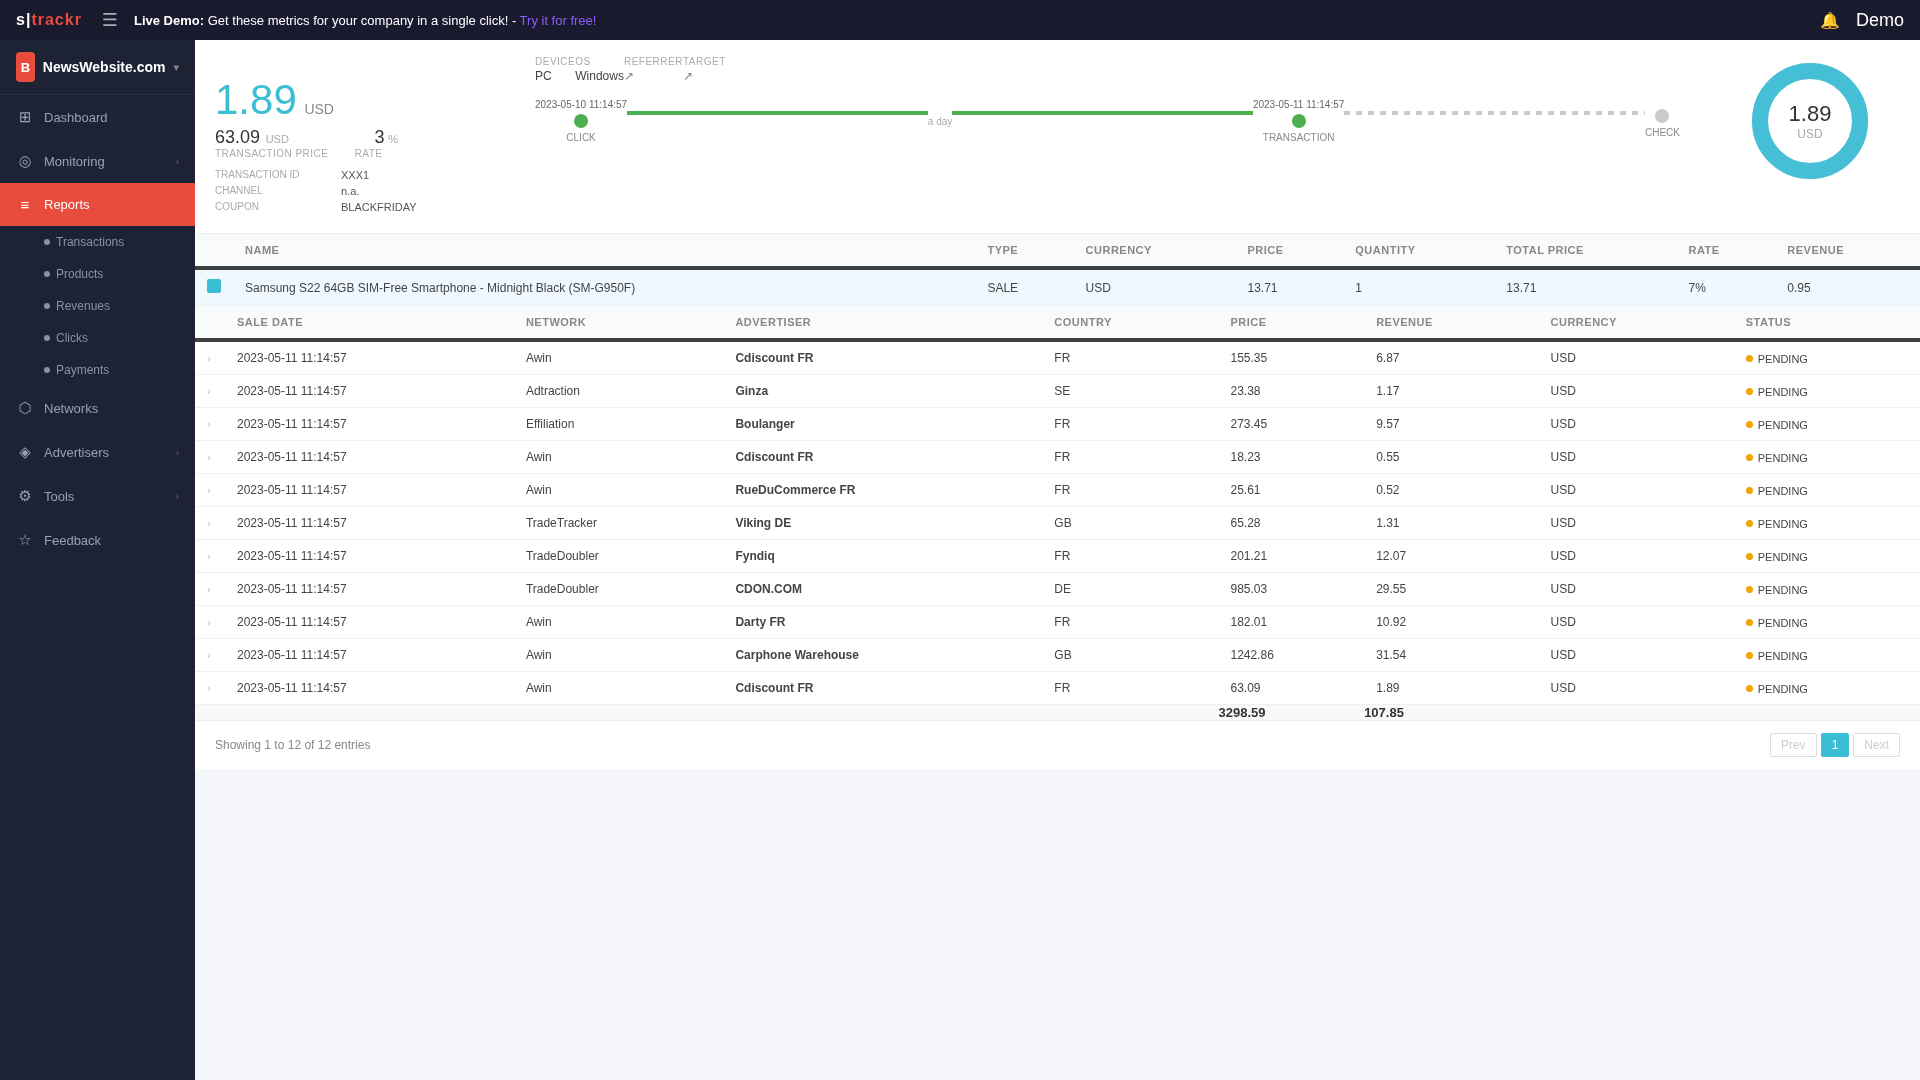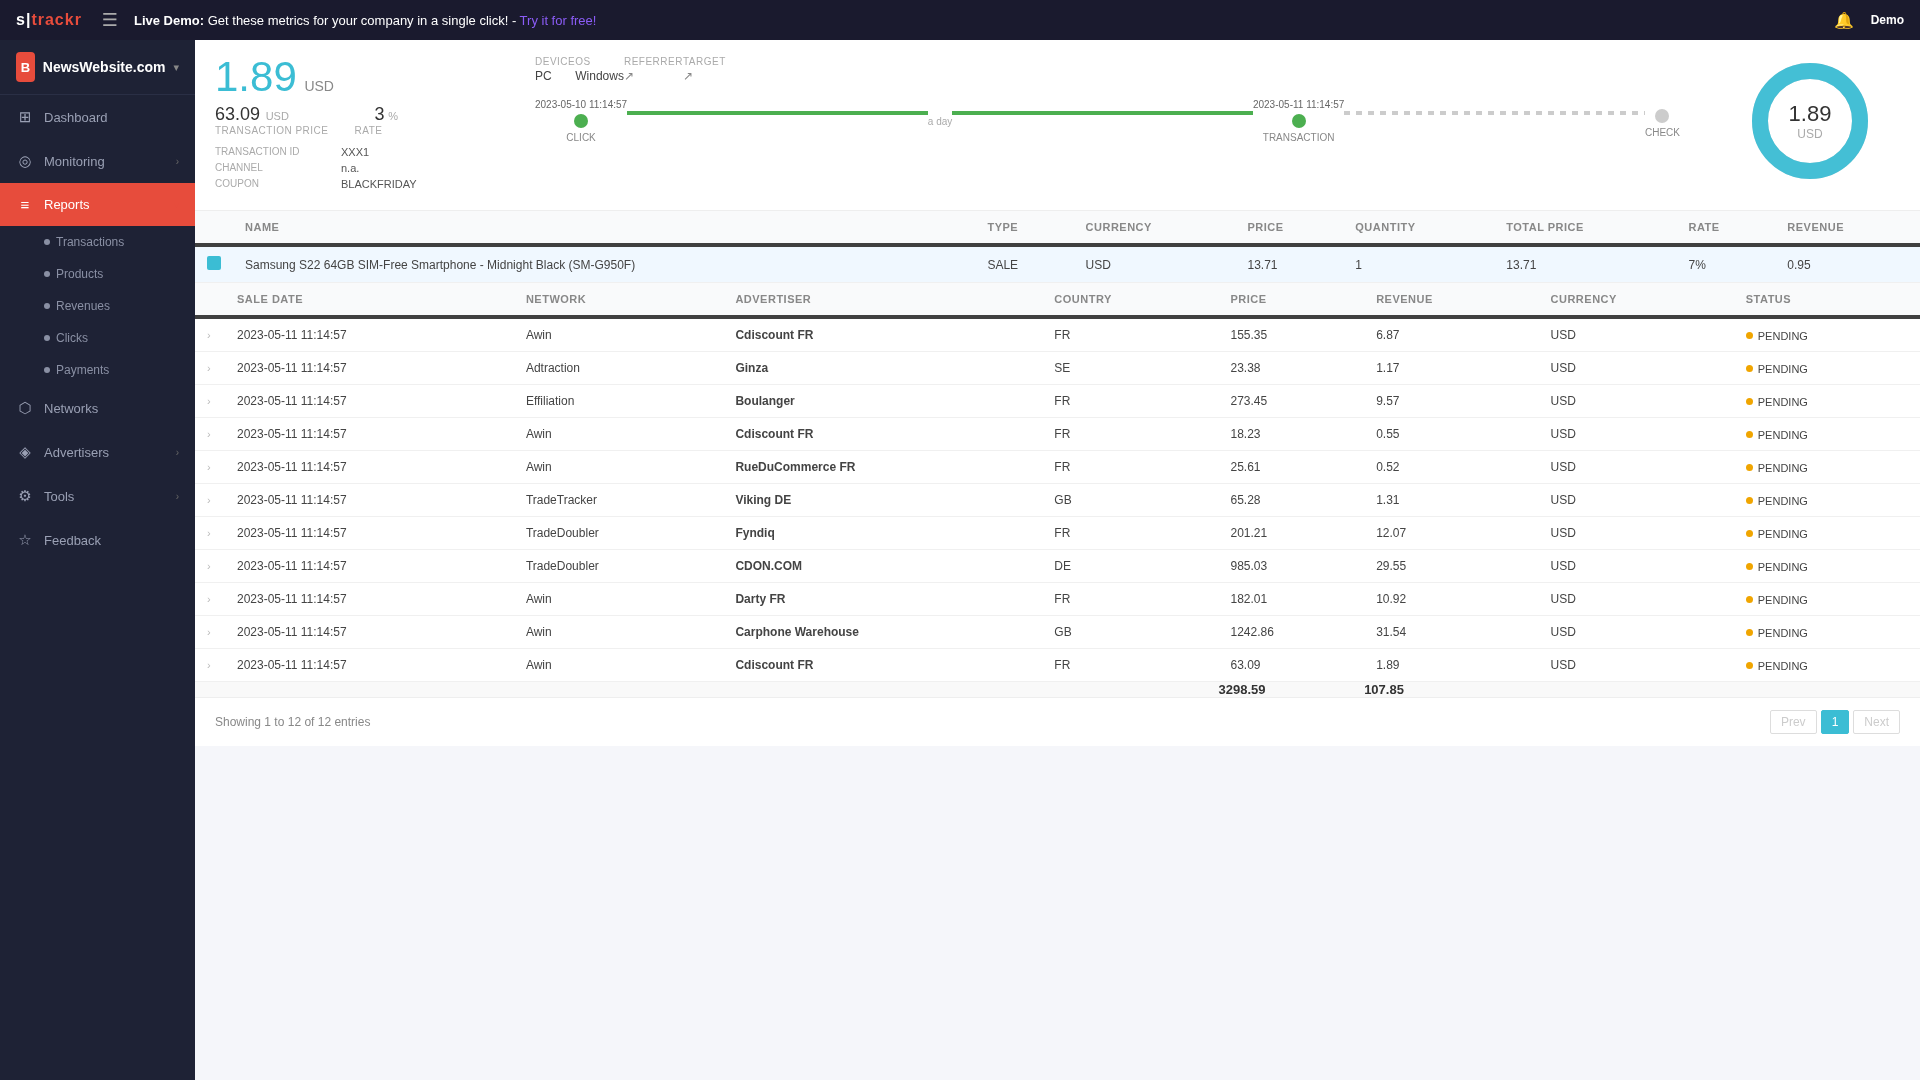--- a/index.html
+++ b/index.html
@@ -8,21 +8,21 @@
     
     .topbar { background: #1a1a2e; color: #fff; height: 40px; display: flex; align-items: center; padding: 0 16px; gap: 8px; flex-shrink: 0; }
     .topbar-logo { font-weight: 700; font-size: 16px; letter-spacing: 1px; color: #fff; margin-right: 12px; }
     .topbar-logo span { color: #e74c3c; }
     .hamburger { color: #aaa; font-size: 18px; cursor: pointer; margin-right: 8px; }
     .topbar-demo { font-size: 13px; flex: 1; }
     .topbar-demo strong { font-weight: 600; }
     .topbar-demo a { color: #8b5cf6; text-decoration: none; }
     .topbar-right { display: flex; align-items: center; gap: 16px; }
     .topbar-bell { font-size: 16px; cursor: pointer; }
-    .topbar-user { font-size: 12px; cursor: pointer; font-weight: bold; }
+    .topbar-user { font-size: 18px; cursor: pointer; }
 
     
     .layout { display: flex; flex: 1; overflow: hidden; }
 
     
     .sidebar { width: 195px; background: #1e2235; color: #c5c8d6; display: flex; flex-direction: column; flex-shrink: 0; overflow-y: auto; }
     .sidebar-logo { padding: 12px 16px; display: flex; align-items: center; gap: 8px; border-bottom: 1px solid #2a2f45; }
     .sidebar-logo-icon { width: 30px; height: 30px; background: #e74c3c; border-radius: 4px; display: flex; align-items: center; justify-content: center; color: #fff; font-weight: 700; font-size: 13px; }
     .sidebar-logo-text { font-size: 14px; font-weight: 600; color: #fff; }
     .sidebar-logo-chevron { margin-left: auto; font-size: 11px; color: #888; }
@@ -37,21 +37,21 @@
     
     .sidebar-sub { padding-left: 44px; }
     .sidebar-sub-item { padding: 9px 16px 9px 0; cursor: pointer; color: #8a90a4; font-size: 12px; display: flex; align-items: center; gap: 6px; }
     .sidebar-sub-dot { width: 6px; height: 6px; border-radius: 50%; background: #8a90a4; flex-shrink: 0; }
 
     
     .main { flex: 1; overflow-y: auto; background: #f5f6fa; }
 
     
     .detail-panel { background: #fff; margin: 0; padding: 16px 20px; border-bottom: 1px solid #eee; display: flex; gap: 20px; align-items: flex-start; }
-    .detail-left { min-width: 280px; }
+    .detail-left { min-width: 280px; margin-top: 23px; }
     .detail-revenue { font-size: 42px; font-weight: 300; color: #3bbdd4; line-height: 1; }
     .detail-revenue-currency { font-size: 14px; color: #888; margin-left: 4px; }
     .detail-price-row { margin-top: 8px; }
     .detail-price { font-size: 18px; font-weight: 500; color: #333; }
     .detail-price-label { font-size: 10px; color: #aaa; text-transform: uppercase; letter-spacing: 0.5px; }
     .detail-rate { font-size: 18px; font-weight: 500; color: #333; margin-left: 20px; }
     .detail-rate-pct { font-size: 11px; color: #aaa; }
     .detail-meta { margin-top: 10px; font-size: 11px; color: #888; }
     .detail-meta-row { display: flex; gap: 6px; margin-bottom: 4px; }
     .detail-meta-key { color: #aaa; text-transform: uppercase; font-size: 10px; min-width: 120px; }

